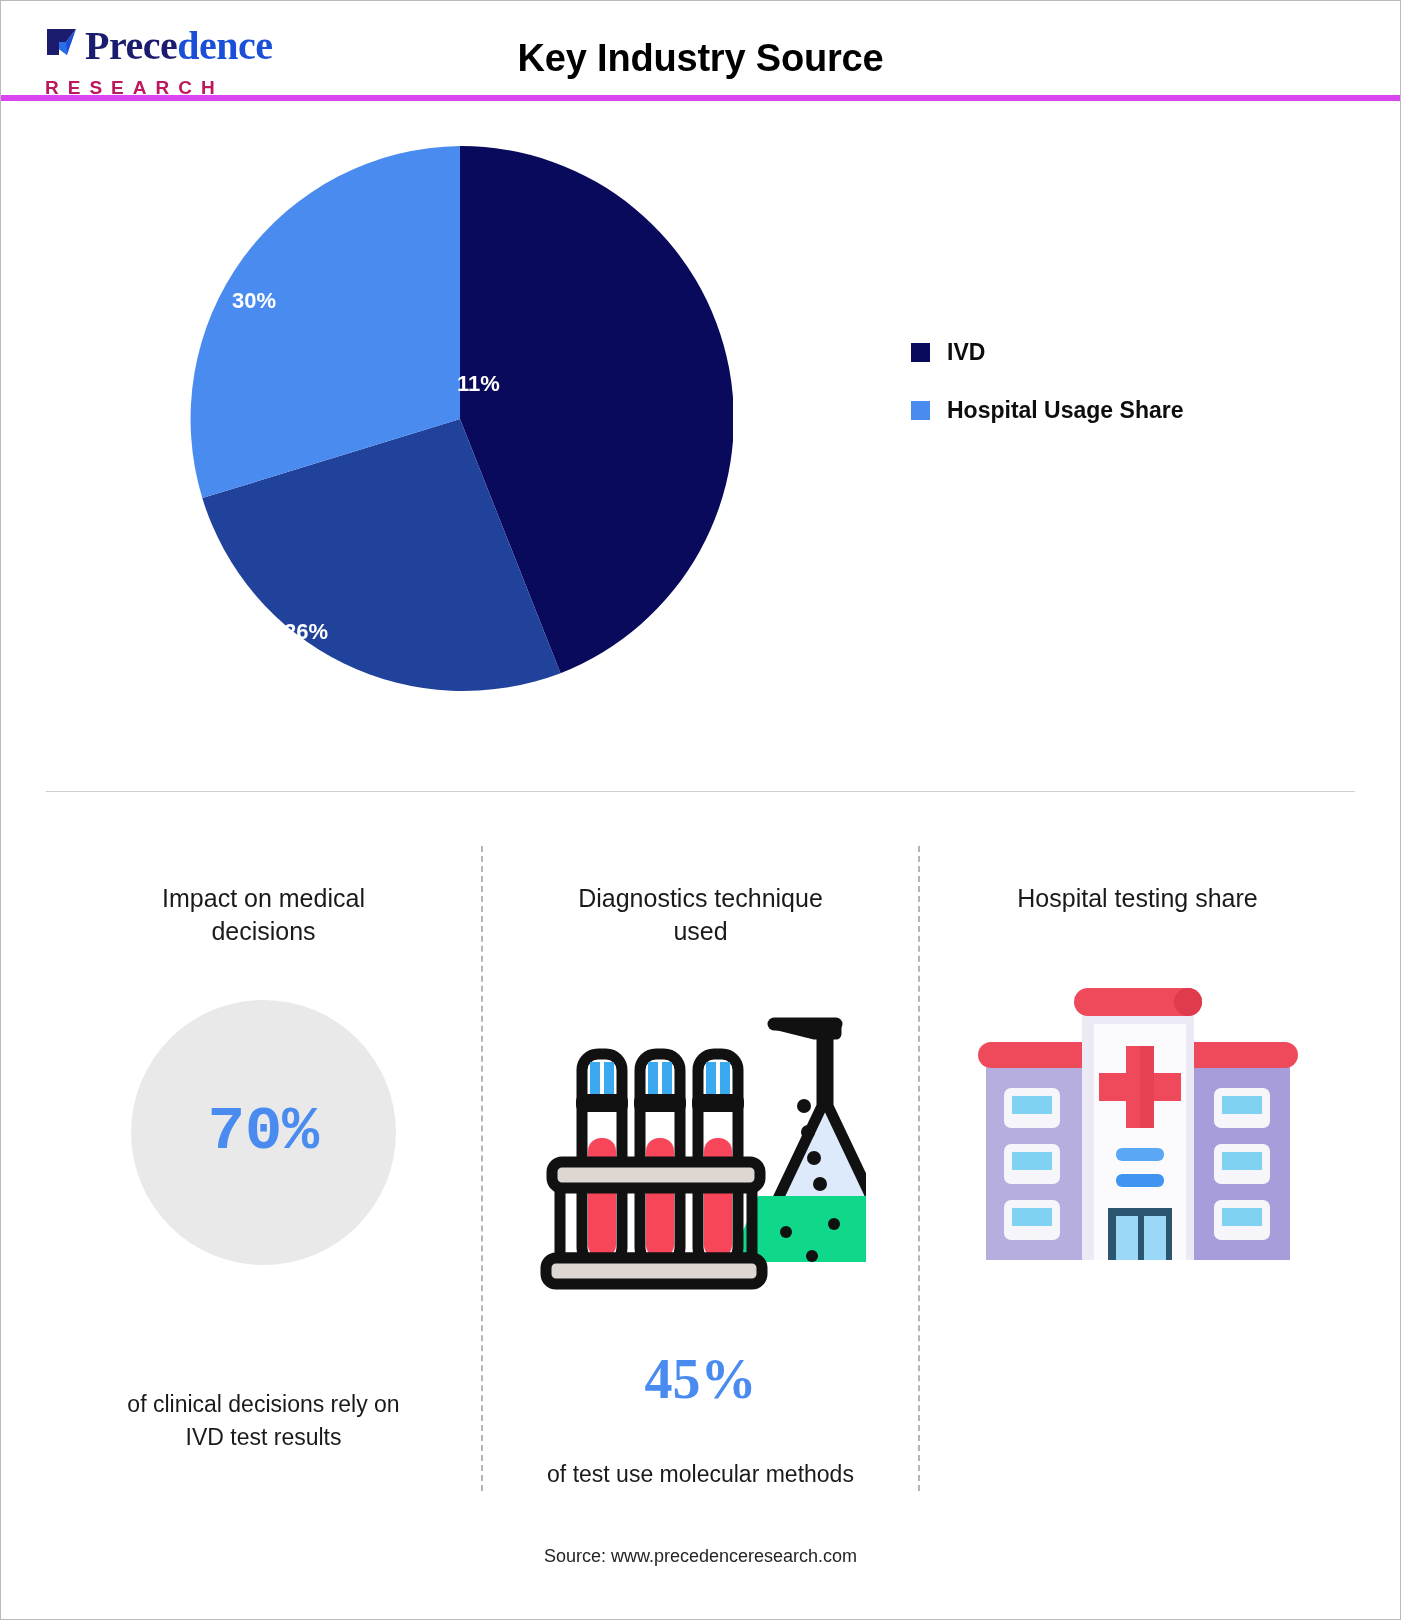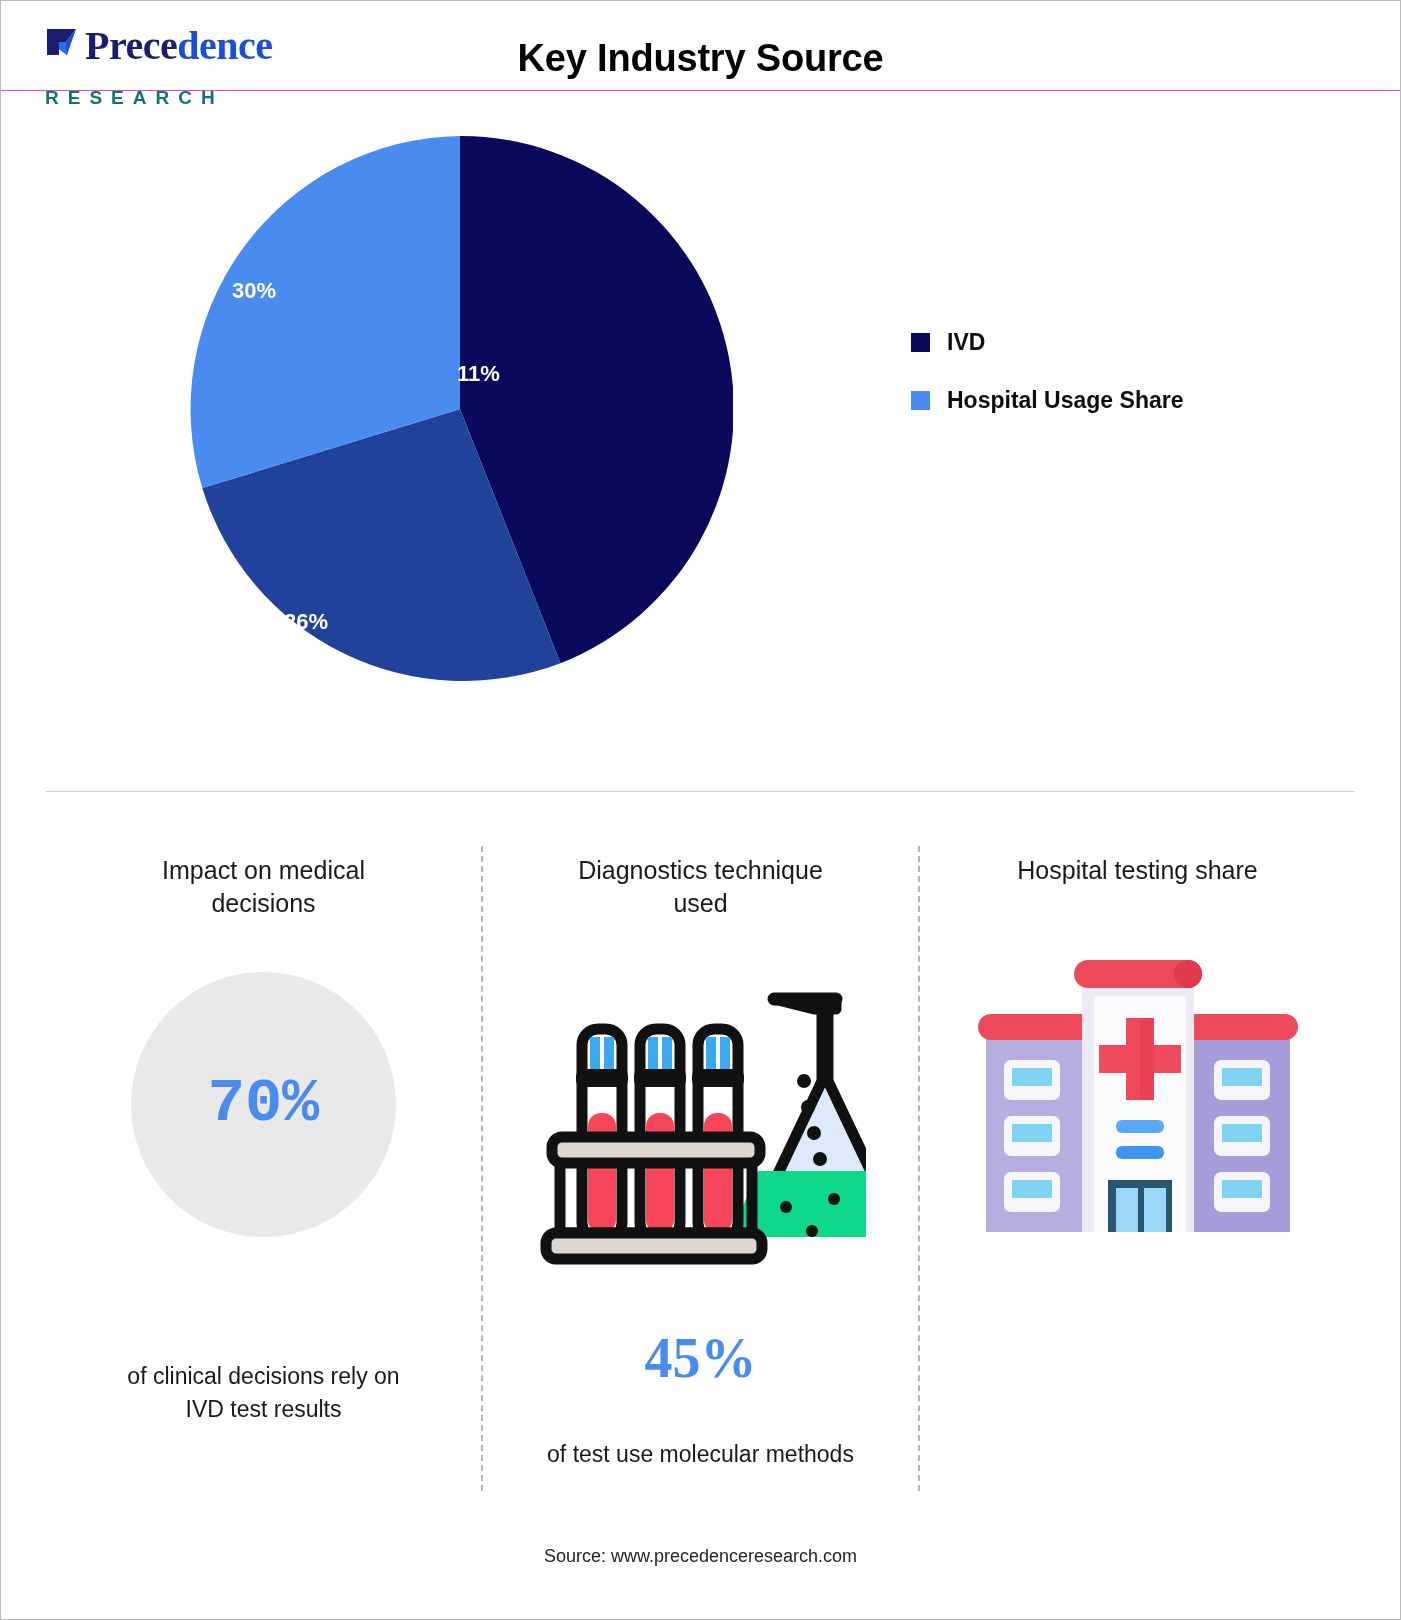--- a/index.html
+++ b/index.html
@@ -16,22 +16,22 @@
     height: 1620px;
     background: #ffffff;
     border: 1px solid #b9b9b9;
     box-sizing: border-box;
     overflow: hidden;
   }
 
   
   .header {
     position: relative;
-    height: 90px;
-    border-bottom: 1px solid #d946ef;
+    height: 100px;
+    border-bottom: 6px solid #d946ef;
     box-sizing: border-box;
   }
   .logo {
     position: absolute;
     left: 22px;
     top: 22px;
     width: 280px;
     height: 80px;
   }
   .logo-word {
@@ -43,25 +43,25 @@
     letter-spacing: -0.5px;
     line-height: 46px;
     color: #1c1c6e;
     white-space: nowrap;
     font-family: "Liberation Serif", serif;
   }
   .logo-word .lw-blue { color: #1b4fd8; }
   .logo-sub {
     position: absolute;
     left: 22px;
-    top: 64px;
+    top: 54px;
     font-size: 19px;
     font-weight: 700;
     letter-spacing: 9px;
-    color: #0f766e;
+    color: #be185d;
     white-space: nowrap;
   }
   .logo-mark {
     position: absolute;
     left: 20px;
     top: 2px;
     width: 54px;
     height: 56px;
   }
   .page-title {
@@ -144,21 +144,21 @@
   }
   .stat-col {
     flex: 1 1 0;
     position: relative;
     display: flex;
     flex-direction: column;
     align-items: center;
   }
   .stat-col + .stat-col { border-left: 2px dashed #b5b5b5; gap: 26px; }
   .stat-head {
-    margin-top: 8px;
+    margin-top: 36px;
     text-align: center;
     font-size: 25px;
     line-height: 33px;
     color: #1a1a1a;
     max-width: 300px;
   }
   .stat-visual {
     margin-top: 34px;
     height: 300px;
     display: flex;

